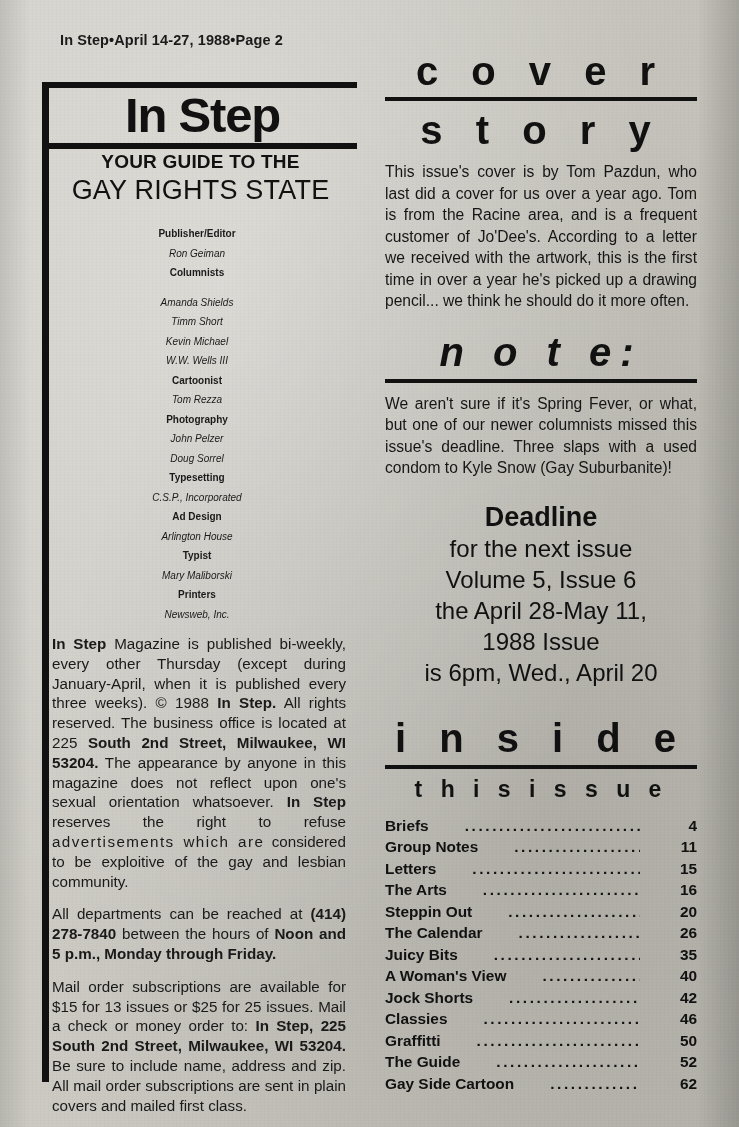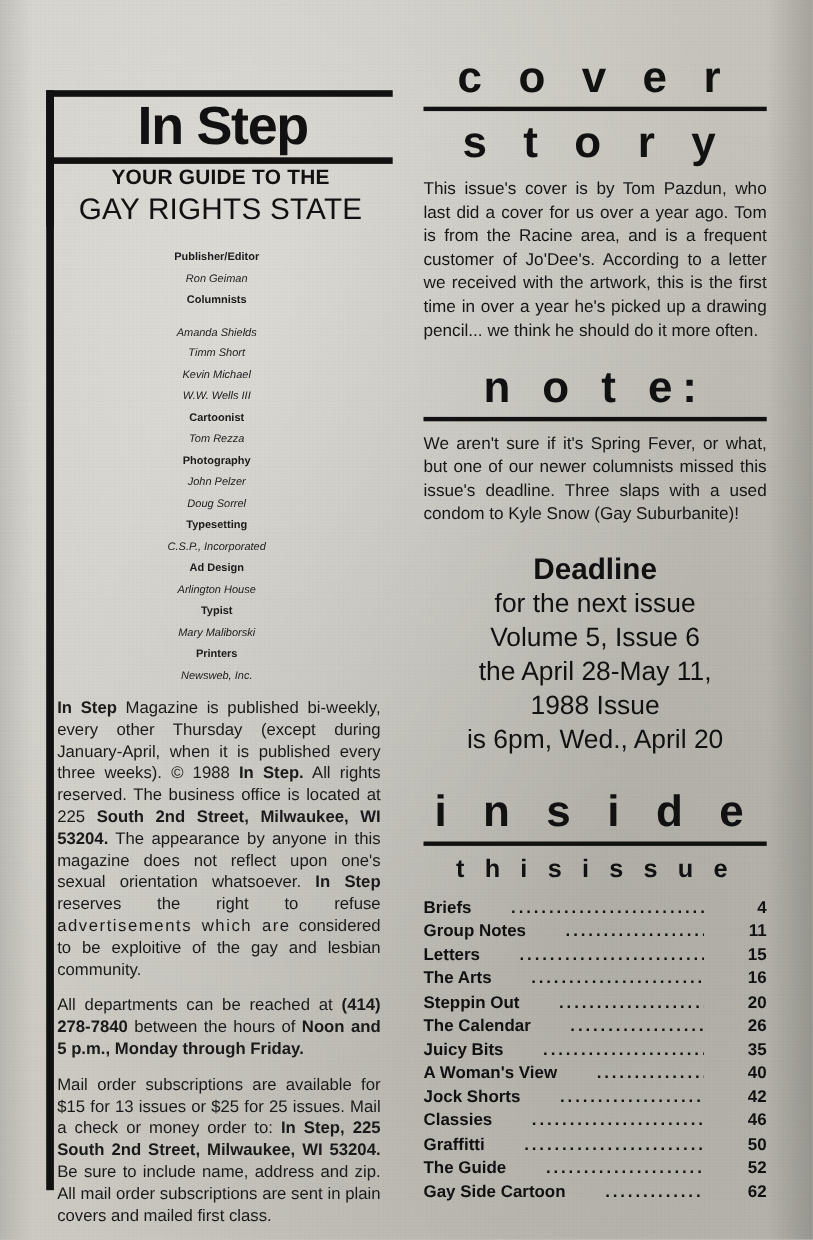--- a/index.html
+++ b/index.html
@@ -189,20 +189,21 @@
     margin: 8px 0 0 0;
   }
   .note-head {
     font-weight: bold;
     font-size: 40px;
     line-height: 48px;
     letter-spacing: 9px;
     text-align: center;
     margin-top: 16px;
     color: #111;
+    font-style: italic;
   }
   .note-p {
     font-size: 15.6px;
     line-height: 21.5px;
     text-align: justify;
     color: #161616;
     margin: 10px 0 17px 0;
   }
   .deadline {
     text-align: center;
@@ -269,20 +270,21 @@
 </head>
 <body>
 
 <div class="page"></div>
 <div class="noise"></div>
 <div class="edge-dark"></div>
 <div class="edge-left"></div>
 
 <div class="content">
 
+  <div class="folio">In Step•April 14-27, 1988•Page 2</div>
 
   <div class="left-bar"></div>
   <div class="left-col">
     <div class="masthead-box">
       <div class="rule-top"></div>
       <div class="logo-row">
         <div class="logo">In Step</div>
       </div>
       <div class="rule-bottom"></div>
       <div class="tagline1">YOUR GUIDE TO THE</div>

